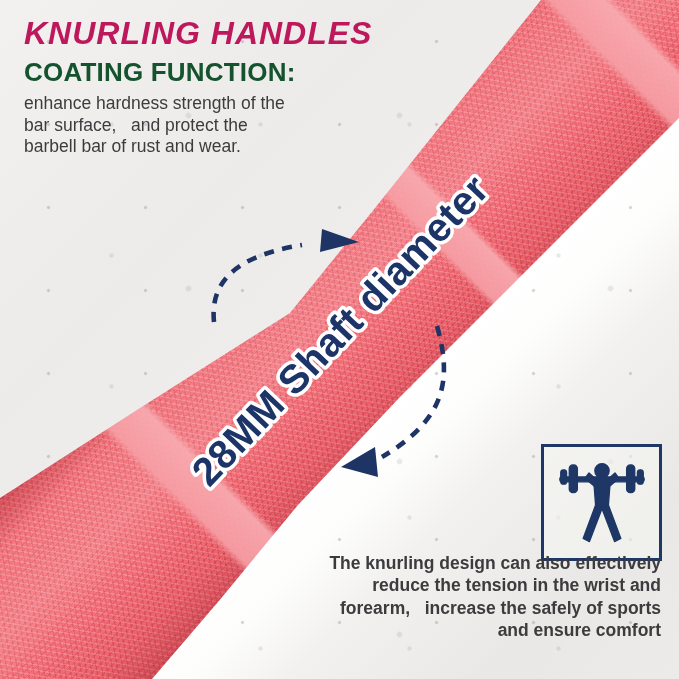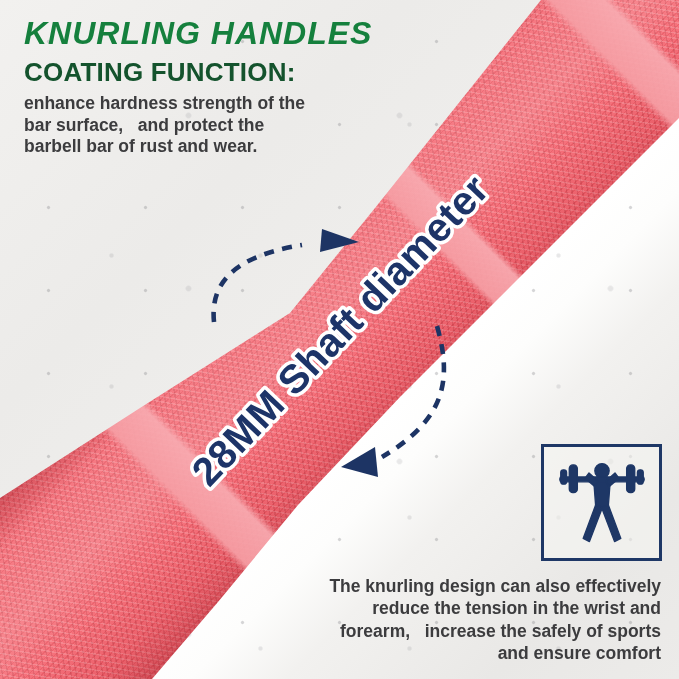--- a/index.html
+++ b/index.html
@@ -38,34 +38,34 @@
     position:absolute;top:0;bottom:0;
     background:linear-gradient(90deg, rgba(246,160,166,0) 0%, rgba(246,158,164,0.92) 15%, rgba(248,170,176,0.92) 85%, rgba(246,160,166,0) 100%);
   }
   .band-b{left:360px;width:54px;}
   .band-a{left:723px;width:46px;}
   .band-c{left:974px;width:54px;}
   
   .h1{
     position:absolute;left:24px;top:15px;z-index:4;
     font-size:32px;font-weight:bold;font-style:italic;letter-spacing:1px;
-    color:#15803d;white-space:pre;
+    color:#be185d;white-space:pre;
   }
   .h2{
     position:absolute;left:24px;top:57px;z-index:4;
     font-size:26px;font-weight:bold;letter-spacing:0.2px;
     color:#14532d;white-space:pre;
   }
   .lead-copy{
     position:absolute;left:24px;top:93px;z-index:4;
-    font-size:17.5px;font-weight:bold;line-height:21.5px;
+    font-size:17.5px;font-weight:normal;line-height:21.5px;
     color:#3c3c3e;white-space:pre;
   }
   .footer-copy{
-    position:absolute;right:18px;top:575px;z-index:4;
+    position:absolute;right:18px;top:552px;z-index:4;
     font-size:17.5px;font-weight:bold;line-height:22.4px;
     color:#3c3c3e;white-space:pre;text-align:right;
   }
   
   .icon-box{
     position:absolute;left:541px;top:444px;width:121px;height:117px;z-index:3;
     border:3px solid #1e3766;box-sizing:border-box;
     background:rgba(246,245,243,0.55);
     display:flex;align-items:center;justify-content:center;
   }

